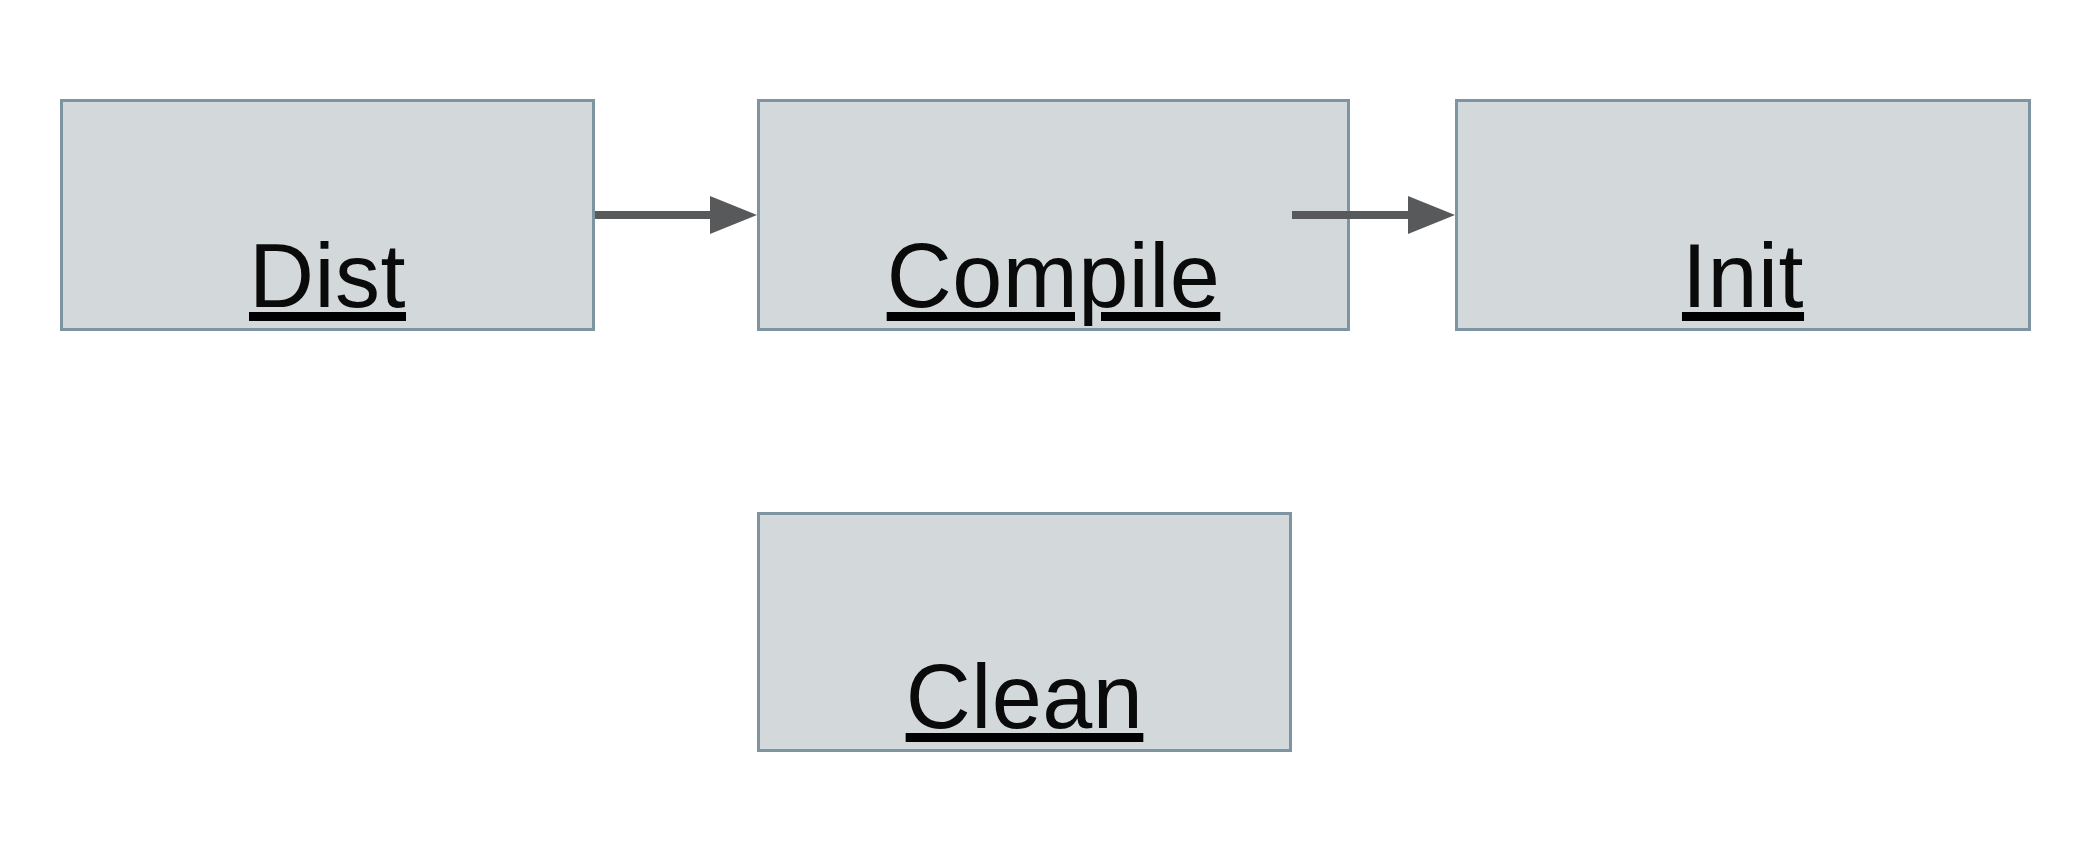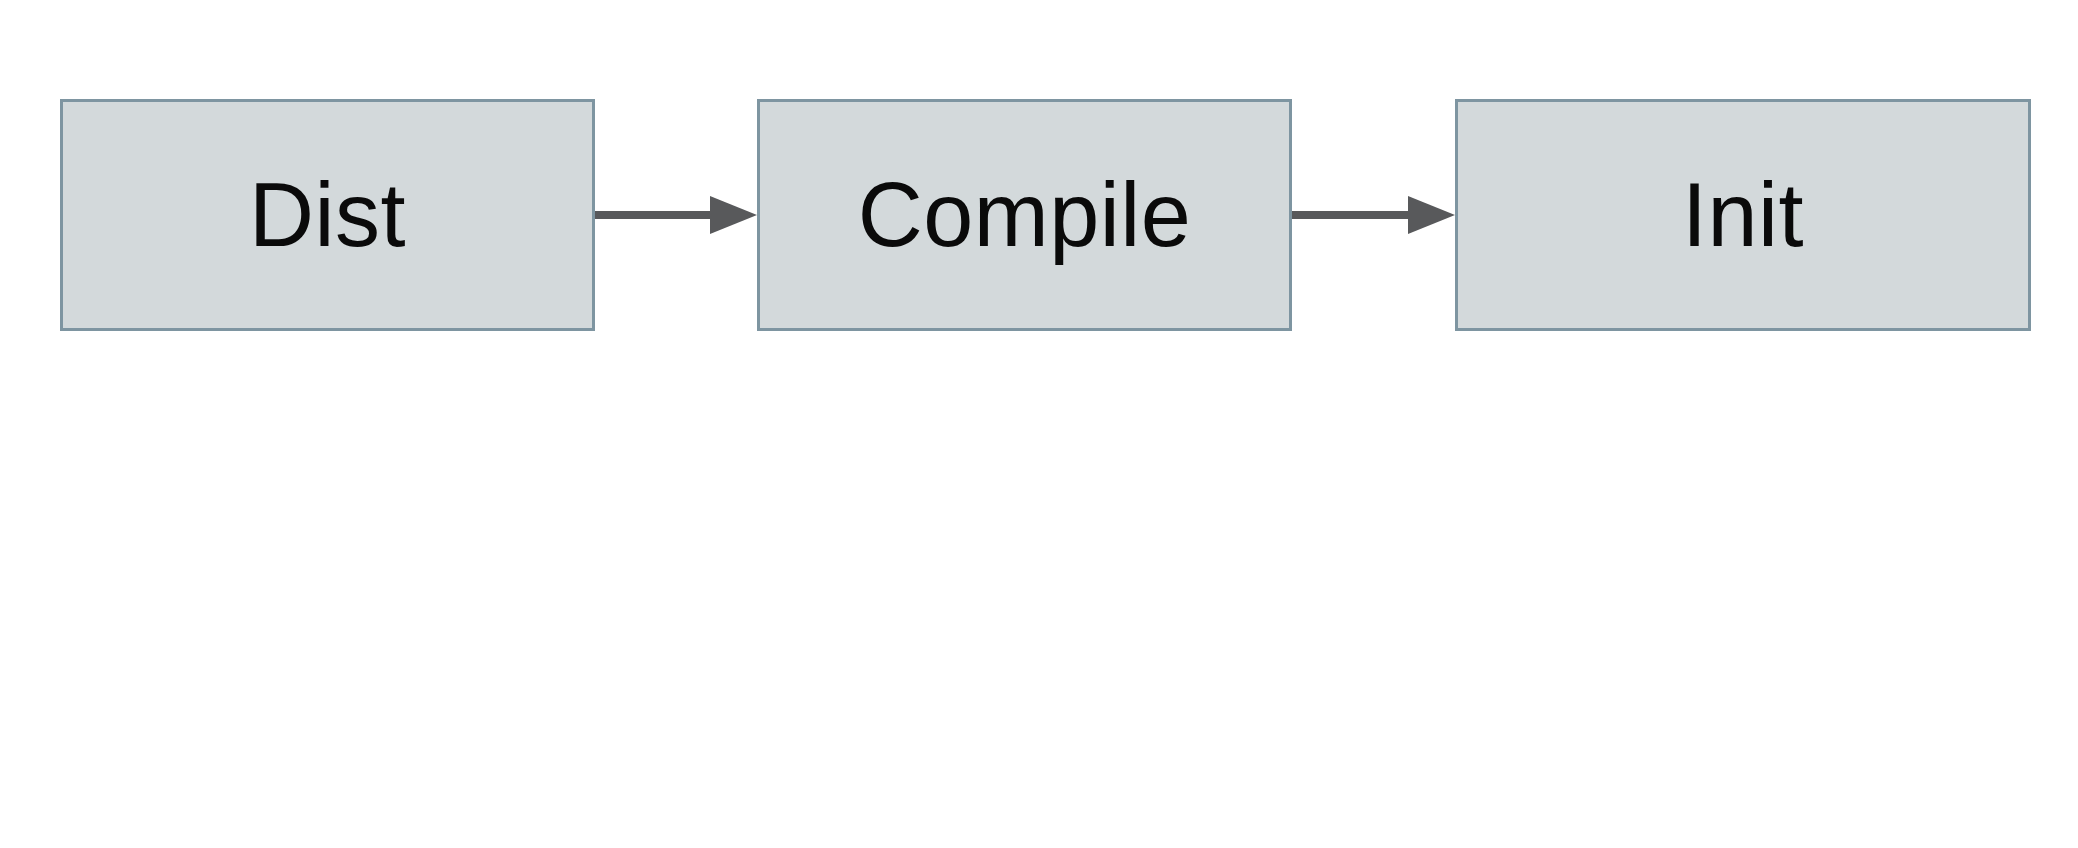--- a/index.html
+++ b/index.html
@@ -19,32 +19,33 @@
   .canvas {
     position: relative;
     width: 2078px; height: 848px;
     background: var(--background);
   }
   .node {
     position: absolute;
     background: var(--node-fill);
     border: 3px solid var(--node-border);
     display: flex;
-    align-items: center;
+    align-items: flex-end;
     justify-content: center;
+    text-decoration: underline;
   }
   .node .label {
     font-size: 90px;
     font-weight: 400;
     color: var(--label-text);
     letter-spacing: 0.5px;
     white-space: nowrap;
   }
   #node-dist    { left: 60px;   top: 99px;  width: 535px; height: 232px; }
-  #node-compile { left: 757px;  top: 99px;  width: 535px; height: 232px; }
+  #node-compile { left: 757px;  top: 99px;  width: 593px; height: 232px; }
   #node-init    { left: 1455px; top: 99px;  width: 576px; height: 232px; }
   #node-clean   { left: 757px;  top: 512px; width: 535px; height: 240px; }
   svg.edges {
     position: absolute;
     left: 0; top: 0;
     width: 2078px; height: 848px;
     pointer-events: none;
   }
   svg.edges line { stroke: var(--arrow); stroke-width: 8; }
   svg.edges polygon { fill: var(--arrow); }
@@ -59,20 +60,23 @@
   </div>
 
   <div class="node" id="node-compile">
     <span class="label">Compile</span>
   </div>
 
   <div class="node" id="node-init">
     <span class="label">Init</span>
   </div>
 
+  <div class="node" id="node-clean">
+    <span class="label">Clean</span>
+  </div>
 
   <svg class="edges" viewBox="0 0 2078 848" aria-hidden="true">
     <g>
       <line x1="595" y1="215" x2="716" y2="215"></line>
       <polygon points="710,196 757,215 710,234"></polygon>
     </g>
     <g>
       <line x1="1292" y1="215" x2="1414" y2="215"></line>
       <polygon points="1408,196 1455,215 1408,234"></polygon>
     </g>

